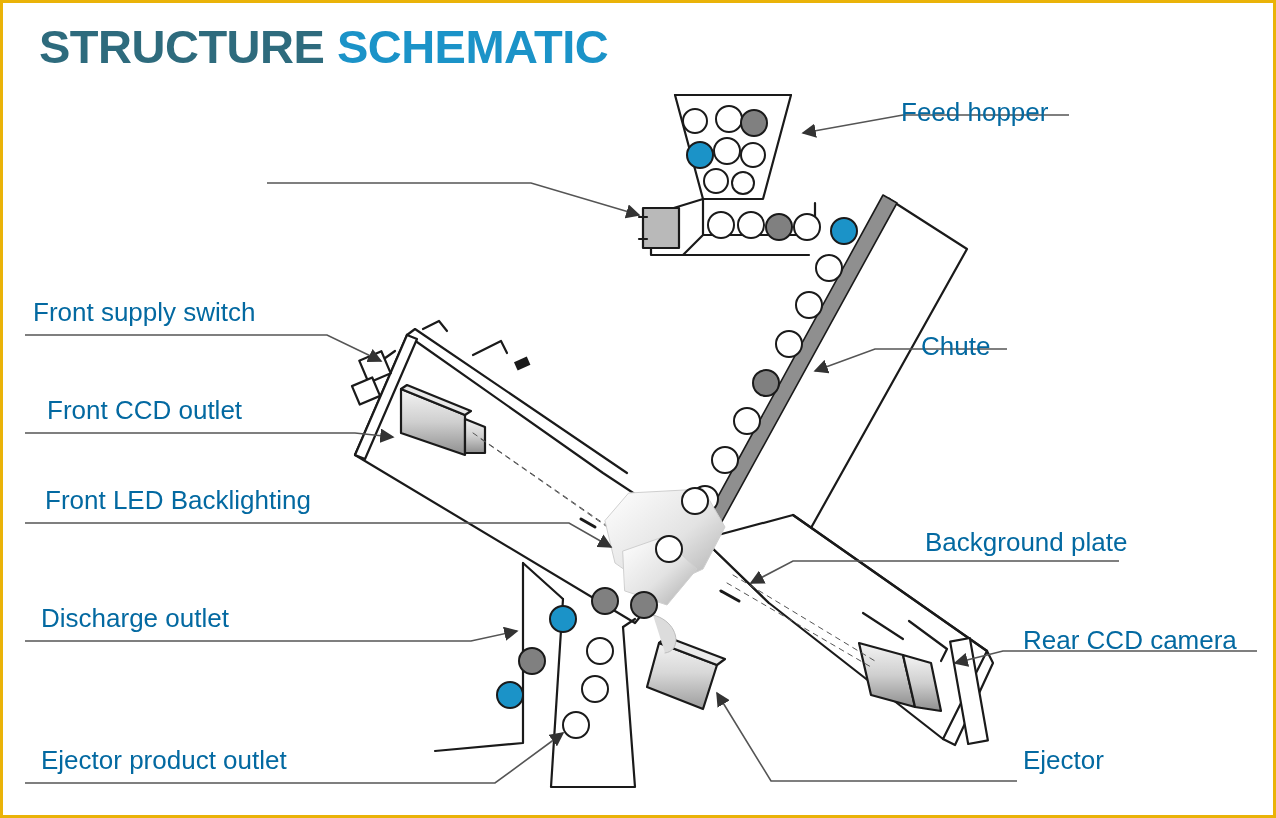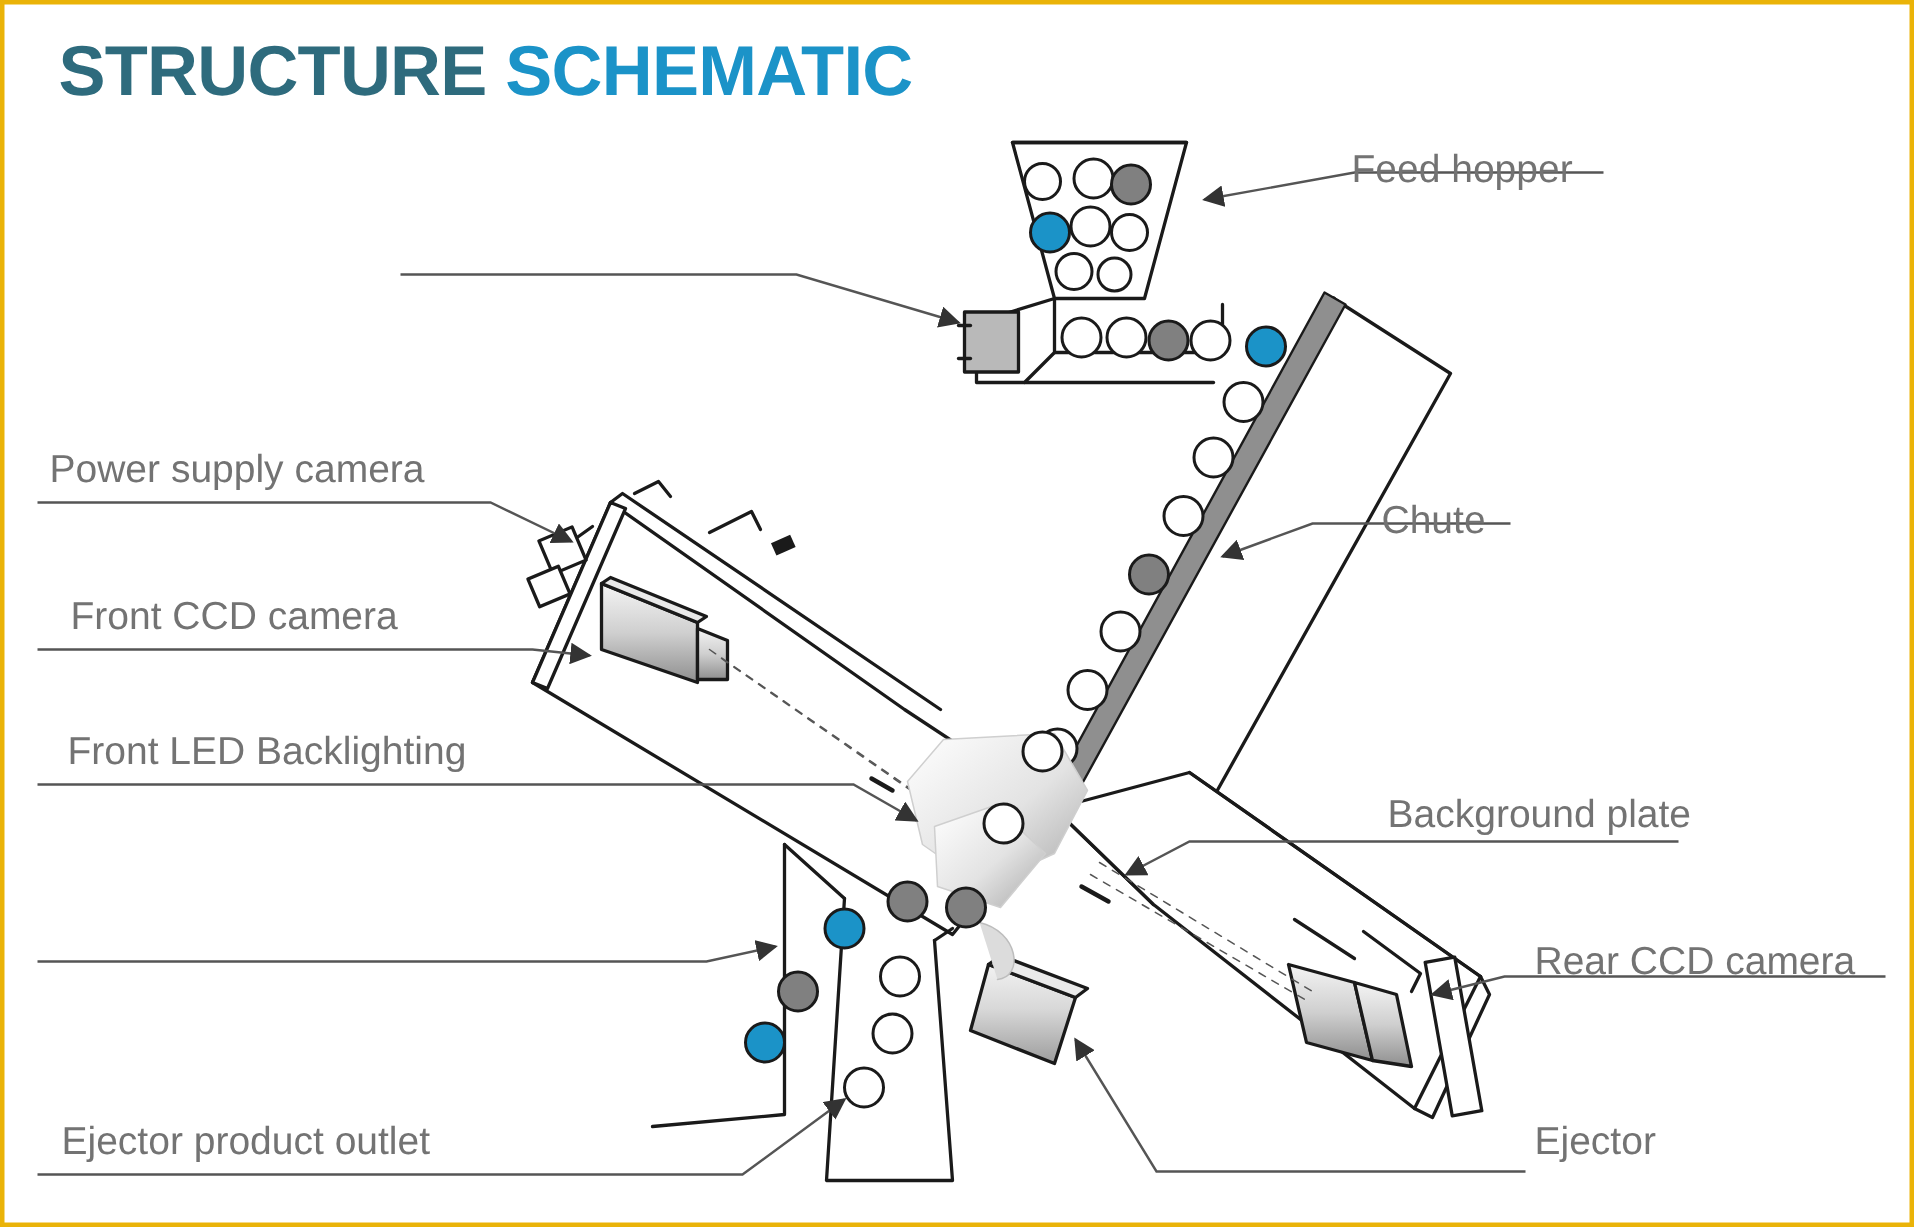--- a/index.html
+++ b/index.html
@@ -24,21 +24,21 @@
     font-size:47px;
     font-weight:bold;
     letter-spacing:-0.5px;
     white-space:nowrap;
   }
   .title .t1{color:#2e6b7d;}
   .title .t2{color:#1b93c8;}
   .lbl{
     position:absolute;
     font-size:26px;
-    color:#737373;
+    color:#0369a1;
     white-space:nowrap;
     line-height:1;
   }
 </style>
 </head>
 <body>
 
 <div id="stage">
 
   <div class="title">
@@ -204,22 +204,23 @@
       <path d="M22,638 L468,638 L514,628" marker-end="url(#arrowBlk)"></path>
       <path d="M22,780 L492,780 L560,730" marker-end="url(#arrowBlk)"></path>
       <path d="M1004,346 L872,346 L812,368" marker-end="url(#arrowBlk)"></path>
       <path d="M1116,558 L790,558 L748,580" marker-end="url(#arrowBlk)"></path>
       <path d="M1254,648 L1000,648 L952,660" marker-end="url(#arrowBlk)"></path>
       <path d="M1014,778 L768,778 L714,690" marker-end="url(#arrowBlk)"></path>
     </g>
   </svg>
 
   <div class="lbl" style="left:898px;top:96px;">Feed hopper</div>
-  <div class="lbl" style="left:30px;top:296px;">Power supply camera</div>
-  <div class="lbl" style="left:44px;top:394px;">Front CCD camera</div>
+  <div class="lbl" style="left:30px;top:296px;">Front supply switch</div>
+  <div class="lbl" style="left:44px;top:394px;">Front CCD outlet</div>
   <div class="lbl" style="left:42px;top:484px;">Front LED Backlighting</div>
+  <div class="lbl" style="left:38px;top:602px;">Discharge outlet</div>
   <div class="lbl" style="left:38px;top:744px;">Ejector product outlet</div>
   <div class="lbl" style="left:918px;top:330px;">Chute</div>
   <div class="lbl" style="left:922px;top:526px;">Background plate</div>
   <div class="lbl" style="left:1020px;top:624px;">Rear CCD camera</div>
   <div class="lbl" style="left:1020px;top:744px;">Ejector</div>
 
 </div>
 
 </body></html>

